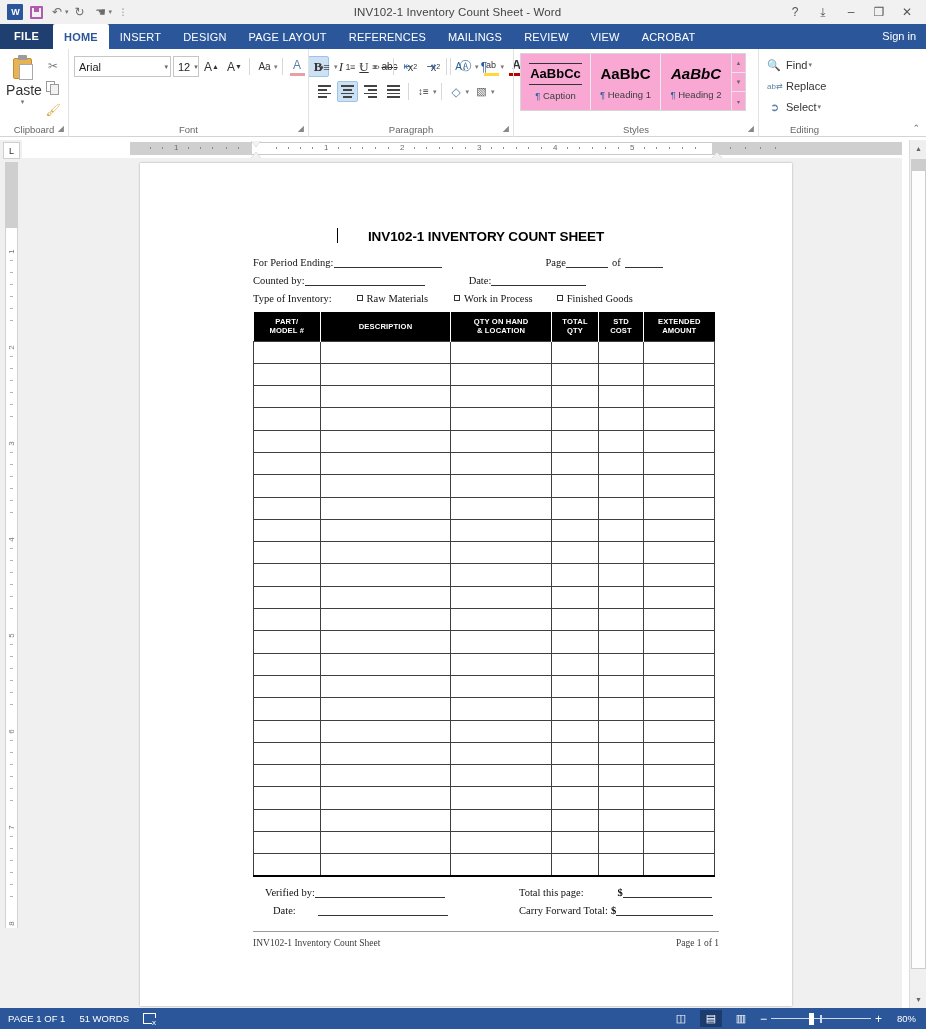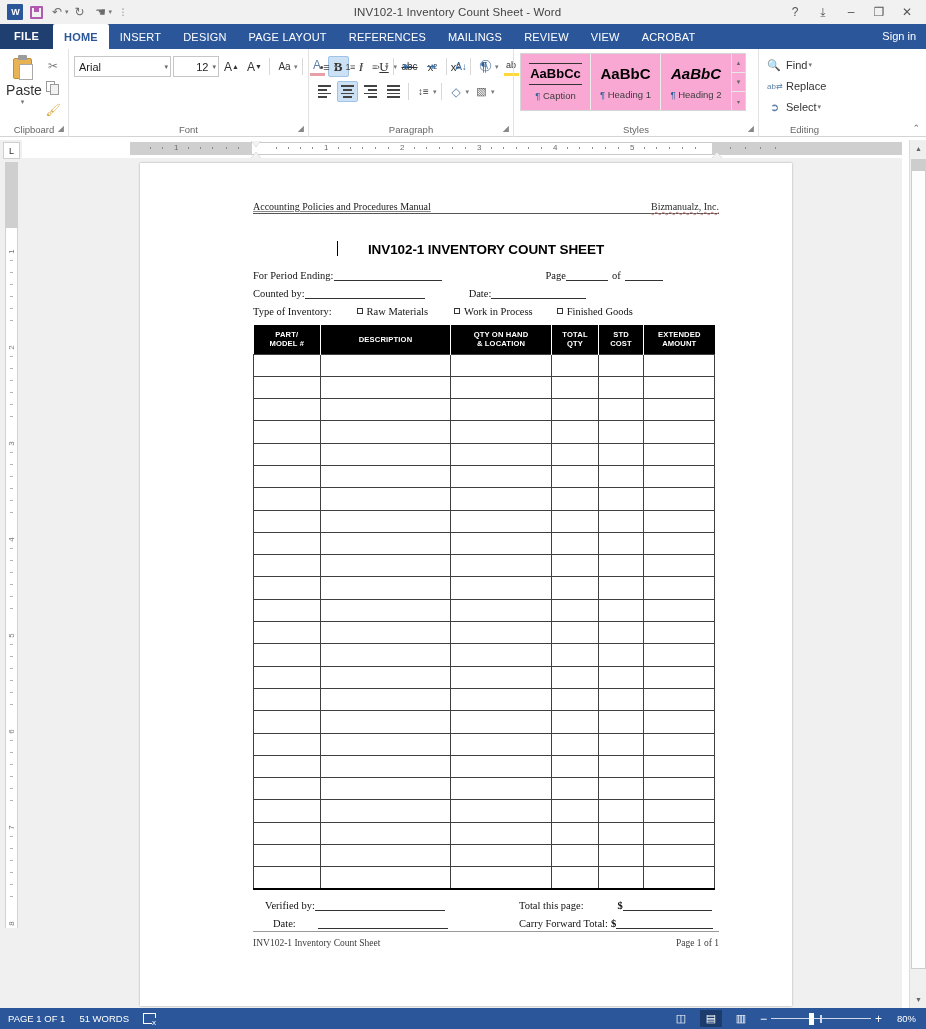--- a/index.html
+++ b/index.html
@@ -123,21 +123,21 @@
   .g-font { width: 240px; }
   .frow { display: flex; align-items: center; gap: 2px; height: 25px; }
   .combo {
     height: 21px; border: 1px solid #c6c6c6; background: #fff;
     display: flex; align-items: center; font-size: 11px; color: #222;
     padding: 0 2px 0 4px;
   }
   .combo .cv { flex: 1; }
   .combo .ar { font-size: 7px; color: #666; padding-left: 4px; }
   .c-fontname { width: 97px; }
-  .c-fontsize { width: 46px; text-align: right; }
+  .c-fontsize { width: 26px; text-align: right; }
   .ic-btn {
     min-width: 21px; height: 21px; display: flex; align-items: center;
     justify-content: center; font-size: 11px; color: #333; border-radius: 2px;
     padding: 0 2px;
   }
   .ic-btn.on { background: #cde1f5; border: 1px solid #9fc3e8; }
   .sup-a { font-size: 12px; }
   .sup-a sup { font-size: 7px; }
   .vsep { width: 1px; height: 17px; background: #d8d8d8; margin: 0 2px; }
   .b-bold { font-weight: bold; font-family: "Liberation Serif", serif; font-size: 13px; }
@@ -708,24 +708,20 @@
     <div class="vr-dot" style="top:744px"></div>
       <div class="vr-dot" style="top:756px"></div>
   </div>
   <div class="tabsel">L</div>
 
   <div class="canvas">
     <div class="page">
 
       <div class="doc">
 
-        <div class="dochdr">
-          <span class="lft">Accounting Policies and Procedures Manual</span>
-          <span class="rgt"><u>Bizmanualz, Inc.</u></span>
-        </div>
 
         <div class="doctitle">
           <span class="caret-ins"></span>
           <span>INV102-1 INVENTORY COUNT SHEET</span>
         </div>
 
         <div class="fieldrow" style="margin-top:13px">
           <span>For Period Ending:</span>
           <span class="fline" style="width:108px"></span>
           <span style="margin-left:104px">Page</span>

